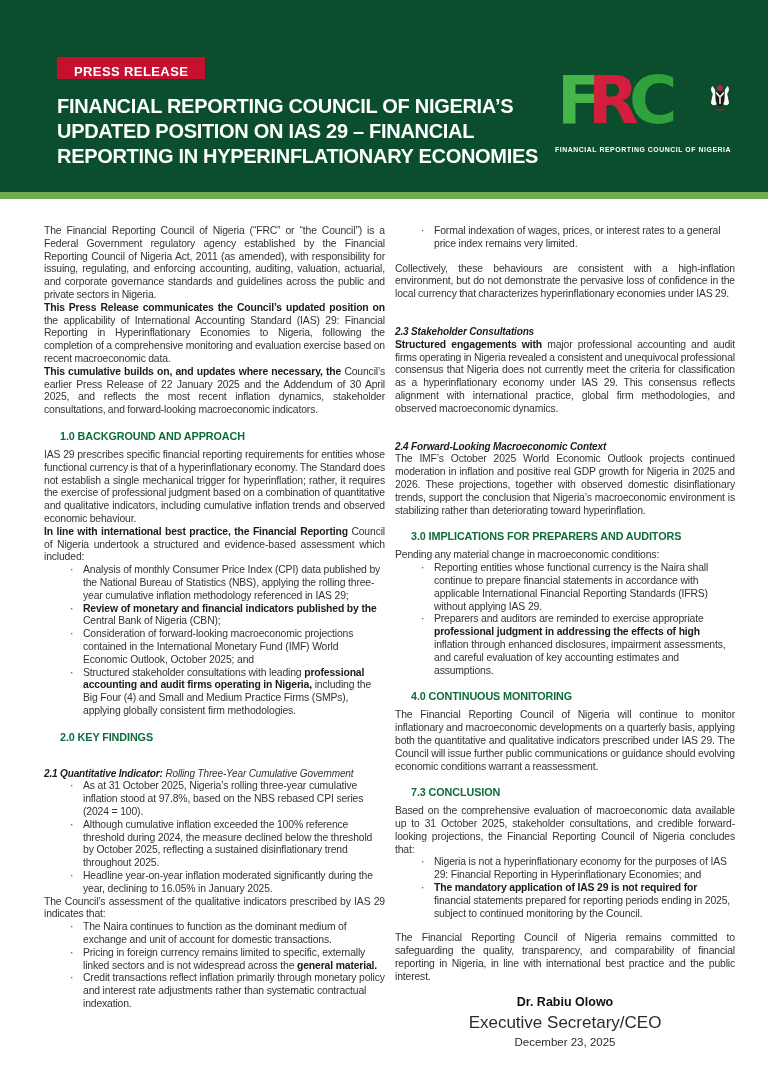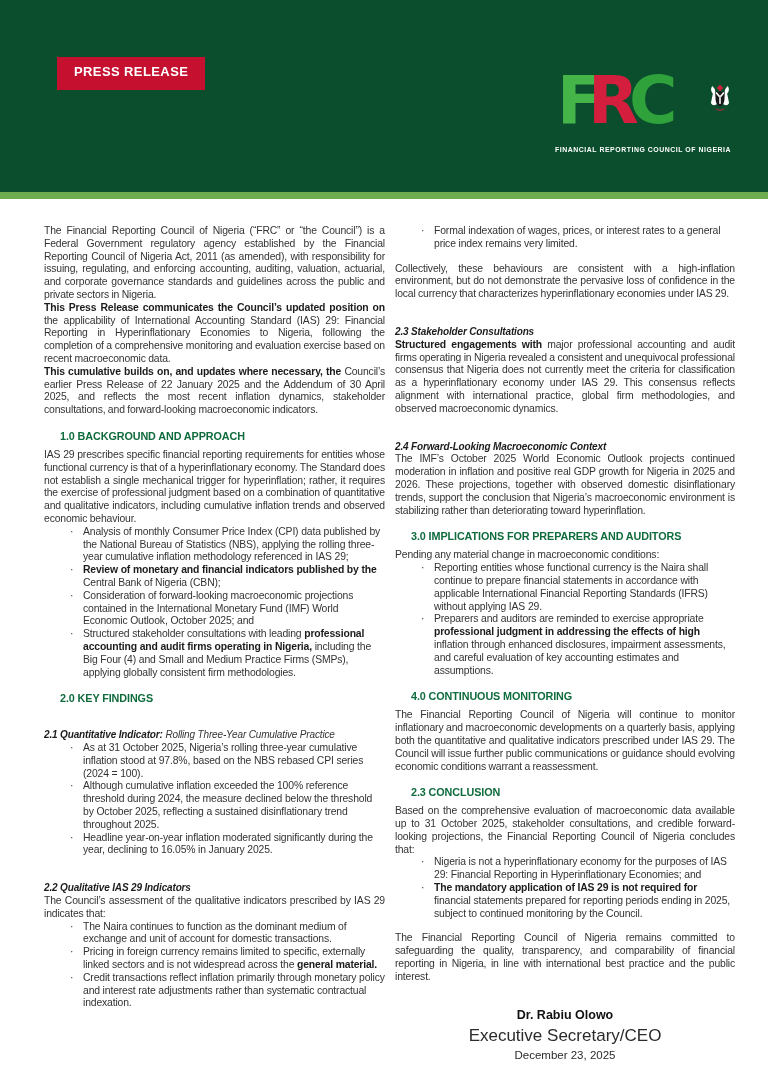--- a/index.html
+++ b/index.html
@@ -10,21 +10,21 @@
   }
   
   .banner {
     background:var(--banner_bg,#0B4E2D);
     height:192px; position:relative; padding:57px 0 0 57px;
   }
   .accent-bar { height:7px; width:100%; background:var(--accent_bar,#6FAC4F); }
   .badge {
     display:inline-block; background:var(--badge_bg,#C5102F); color:#fff;
     font-weight:bold; font-size:13px; letter-spacing:0.4px;
-    padding:7px 17px 11px 17px;
+    padding:7px 17px 0 17px;
   }
   .title { margin-top:14px; color:#fff; font-weight:bold; font-size:20px;
     line-height:25px; letter-spacing:-0.3px; }
   .title span { display:block; }
   
   .logo { position:absolute; top:66px; right:23px; width:190px; }
   .logo-letters { position:relative; height:74px; display:flex; align-items:flex-start; padding-left:2px; }
   .logo-letters span {
     font-family:"DejaVu Sans", sans-serif; font-weight:bold; font-size:66px;
     line-height:70px; letter-spacing:-4px;
@@ -58,31 +58,36 @@
     font-size:10px; color:#1c1c1c; margin-top:25px;
     letter-spacing:-0.15px; line-height:12.8px;font-style:italic;
   }
   .sub-h span { font-weight:normal; color:#333; }
   .sub-h span.b { font-weight:bold; color:#1c1c1c; }
   .blist { padding-left:26px; }
   .bitem { display:flex; font-size:10.4px; line-height:12.8px; color:#333;
     letter-spacing:-0.15px; text-align:left; }
   .bm { width:13px; flex:0 0 13px; text-align:left; color:#333; }
   .btx { flex:1; }
-  .signature { text-align:center; margin-top:24px; }
+  .signature { text-align:center; margin-top:11px; }
   .sig-name { font-weight:bold; font-size:12.5px; color:#111; }
   .sig-role { font-size:17px; color:#2b2b2b; margin-top:4px; }
   .sig-date { font-size:11.5px; color:#2b2b2b; margin-top:3px; }
 </style>
 </head>
 <body>
 
 <div class="page">
   <div class="banner">
     <div class="badge">PRESS RELEASE</div>
+    <h1 class="title">
+      <span>FINANCIAL REPORTING COUNCIL OF NIGERIA’S</span>
+      <span>UPDATED POSITION ON IAS 29 – FINANCIAL</span>
+      <span>REPORTING IN HYPERINFLATIONARY ECONOMIES</span>
+    </h1>
     <div class="logo">
       <div class="logo-letters">
         <span class="lF">F</span>
         <span class="lR">R</span>
         <span class="lC">C</span>
         <svg class="coa" width="26" height="30" viewBox="0 0 40 46">
           <path d="M9 15 Q4 9 8 3 Q13 7 13 14 L15 31 Q9 35 6 29 Z" fill="#ffffff"></path>
           <path d="M31 15 Q36 9 32 3 Q27 7 27 14 L25 31 Q31 35 34 29 Z" fill="#ffffff"></path>
           <path d="M20 1 L25 6 L20 11 L15 6 Z" fill="#d21f3c"></path>
           <path d="M13 12 h14 v10 q0 9 -7 13 q-7 -4 -7 -13 Z" fill="#1a1a1a"></path>
@@ -96,55 +101,55 @@
   </div>
   <div class="accent-bar"></div>
 
   <div class="content">
     <div class="col" id="col-left">
         <p class="para"><span>The Financial Reporting Council of Nigeria (“FRC” or “the Council”) is a Federal Government regulatory agency established by the Financial Reporting Council of Nigeria Act, 2011 (as amended), with responsibility for issuing, regulating, and enforcing accounting, auditing, valuation, actuarial, and corporate governance standards and guidelines across the public and private sectors in Nigeria.</span></p>
         <p class="para"><span class="b">This Press Release communicates the Council’s updated position on</span><span> the applicability of International Accounting Standard (IAS) 29: Financial Reporting in Hyperinflationary Economies to Nigeria, following the completion of a comprehensive monitoring and evaluation exercise based on recent macroeconomic data.</span></p>
         <p class="para"><span class="b">This cumulative builds on, and updates where necessary, the</span><span> Council’s earlier Press Release of 22 January 2025 and the Addendum of 30 April 2025, and reflects the most recent inflation dynamics, stakeholder consultations, and forward-looking macroeconomic indicators.</span></p>
         <div class="sec-h">1.0 BACKGROUND AND APPROACH</div>
         <p class="para"><span>IAS 29 prescribes specific financial reporting requirements for entities whose functional currency is that of a hyperinflationary economy. The Standard does not establish a single mechanical trigger for hyperinflation; rather, it requires the exercise of professional judgment based on a combination of quantitative and qualitative indicators, including cumulative inflation trends and observed economic behaviour.</span></p>
+        <p class="para"><span class="b">In line with international best practice, the Financial Reporting</span><span> Council of Nigeria undertook a structured and evidence-based assessment which included:</span></p>
         <div class="blist">
           <div class="bitem">
             <span class="bm">·</span>
             <span class="btx"><span>Analysis of monthly Consumer Price Index (CPI) data published by the National Bureau of Statistics (NBS), applying the rolling three-year cumulative inflation methodology referenced in IAS 29;</span></span>
           </div>
           <div class="bitem">
             <span class="bm">·</span>
             <span class="btx"><span class="b">Review of monetary and financial indicators published by the</span><span> Central Bank of Nigeria (CBN);</span></span>
           </div>
           <div class="bitem">
             <span class="bm">·</span>
             <span class="btx"><span>Consideration of forward-looking macroeconomic projections contained in the International Monetary Fund (IMF) World Economic Outlook, October 2025; and</span></span>
           </div>
           <div class="bitem">
             <span class="bm">·</span>
             <span class="btx"><span>Structured stakeholder consultations with leading </span><span class="b">professional accounting and audit firms operating in Nigeria,</span><span> including the Big Four (4) and Small and Medium Practice Firms (SMPs), applying globally consistent firm methodologies.</span></span>
           </div>
         </div>
         <div class="sec-h">2.0 KEY FINDINGS</div>
-        <div class="sub-h"><span class="b">2.1 Quantitative Indicator:</span><span> Rolling Three-Year Cumulative Practice</span></div>
+        <div class="sub-h"><span class="b">2.1 Quantitative Indicator:</span><span> Rolling Three-Year Cumulative Government</span></div>
         <div class="blist">
           <div class="bitem">
             <span class="bm">·</span>
             <span class="btx"><span>As at 31 October 2025, Nigeria’s rolling three-year cumulative inflation stood at 97.8%, based on the NBS rebased CPI series (2024 = 100).</span></span>
           </div>
           <div class="bitem">
             <span class="bm">·</span>
             <span class="btx"><span>Although cumulative inflation exceeded the 100% reference threshold during 2024, the measure declined below the threshold by October 2025, reflecting a sustained disinflationary trend throughout 2025.</span></span>
           </div>
           <div class="bitem">
             <span class="bm">·</span>
             <span class="btx"><span>Headline year-on-year inflation moderated significantly during the year, declining to 16.05% in January 2025.</span></span>
           </div>
         </div>
-        <div class="sub-h"><span class="b">2.2 Qualitative IAS 29 Indicators</span></div>
         <p class="para"><span>The Council’s assessment of the qualitative indicators prescribed by IAS 29 indicates that:</span></p>
         <div class="blist">
           <div class="bitem">
             <span class="bm">·</span>
             <span class="btx"><span>The Naira continues to function as the dominant medium of exchange and unit of account for domestic transactions.</span></span>
           </div>
           <div class="bitem">
             <span class="bm">·</span>
             <span class="btx"><span>Pricing in foreign currency remains limited to specific, externally linked sectors and is not widespread across the </span><span class="b">general material.</span></span>
           </div>
@@ -173,21 +178,21 @@
             <span class="bm">·</span>
             <span class="btx"><span>Reporting entities whose functional currency is the Naira shall continue to prepare financial statements in accordance with applicable International Financial Reporting Standards (IFRS) without applying IAS 29.</span></span>
           </div>
           <div class="bitem">
             <span class="bm">·</span>
             <span class="btx"><span>Preparers and auditors are reminded to exercise appropriate </span><span class="b">professional judgment in addressing the effects of high</span><span> inflation through enhanced disclosures, impairment assessments, and careful evaluation of key accounting estimates and assumptions.</span></span>
           </div>
         </div>
         <div class="sec-h">4.0 CONTINUOUS MONITORING</div>
         <p class="para"><span>The Financial Reporting Council of Nigeria will continue to monitor inflationary and macroeconomic developments on a quarterly basis, applying both the quantitative and qualitative indicators prescribed under IAS 29. The Council will issue further public communications or guidance should evolving economic conditions warrant a reassessment.</span></p>
-        <div class="sec-h">2.3 CONCLUSION</div>
+        <div class="sec-h">7.3 CONCLUSION</div>
         <p class="para"><span>Based on the comprehensive evaluation of macroeconomic data available up to 31 October 2025, stakeholder consultations, and credible forward-looking projections, the Financial Reporting Council of Nigeria concludes that:</span></p>
         <div class="blist">
           <div class="bitem">
             <span class="bm">·</span>
             <span class="btx"><span>Nigeria is not a hyperinflationary economy for the purposes of IAS 29: Financial Reporting in Hyperinflationary Economies; and</span></span>
           </div>
           <div class="bitem">
             <span class="bm">·</span>
             <span class="btx"><span class="b">The mandatory application of IAS 29 is not required for</span><span> financial statements prepared for reporting periods ending in 2025, subject to continued monitoring by the Council.</span></span>
           </div>

